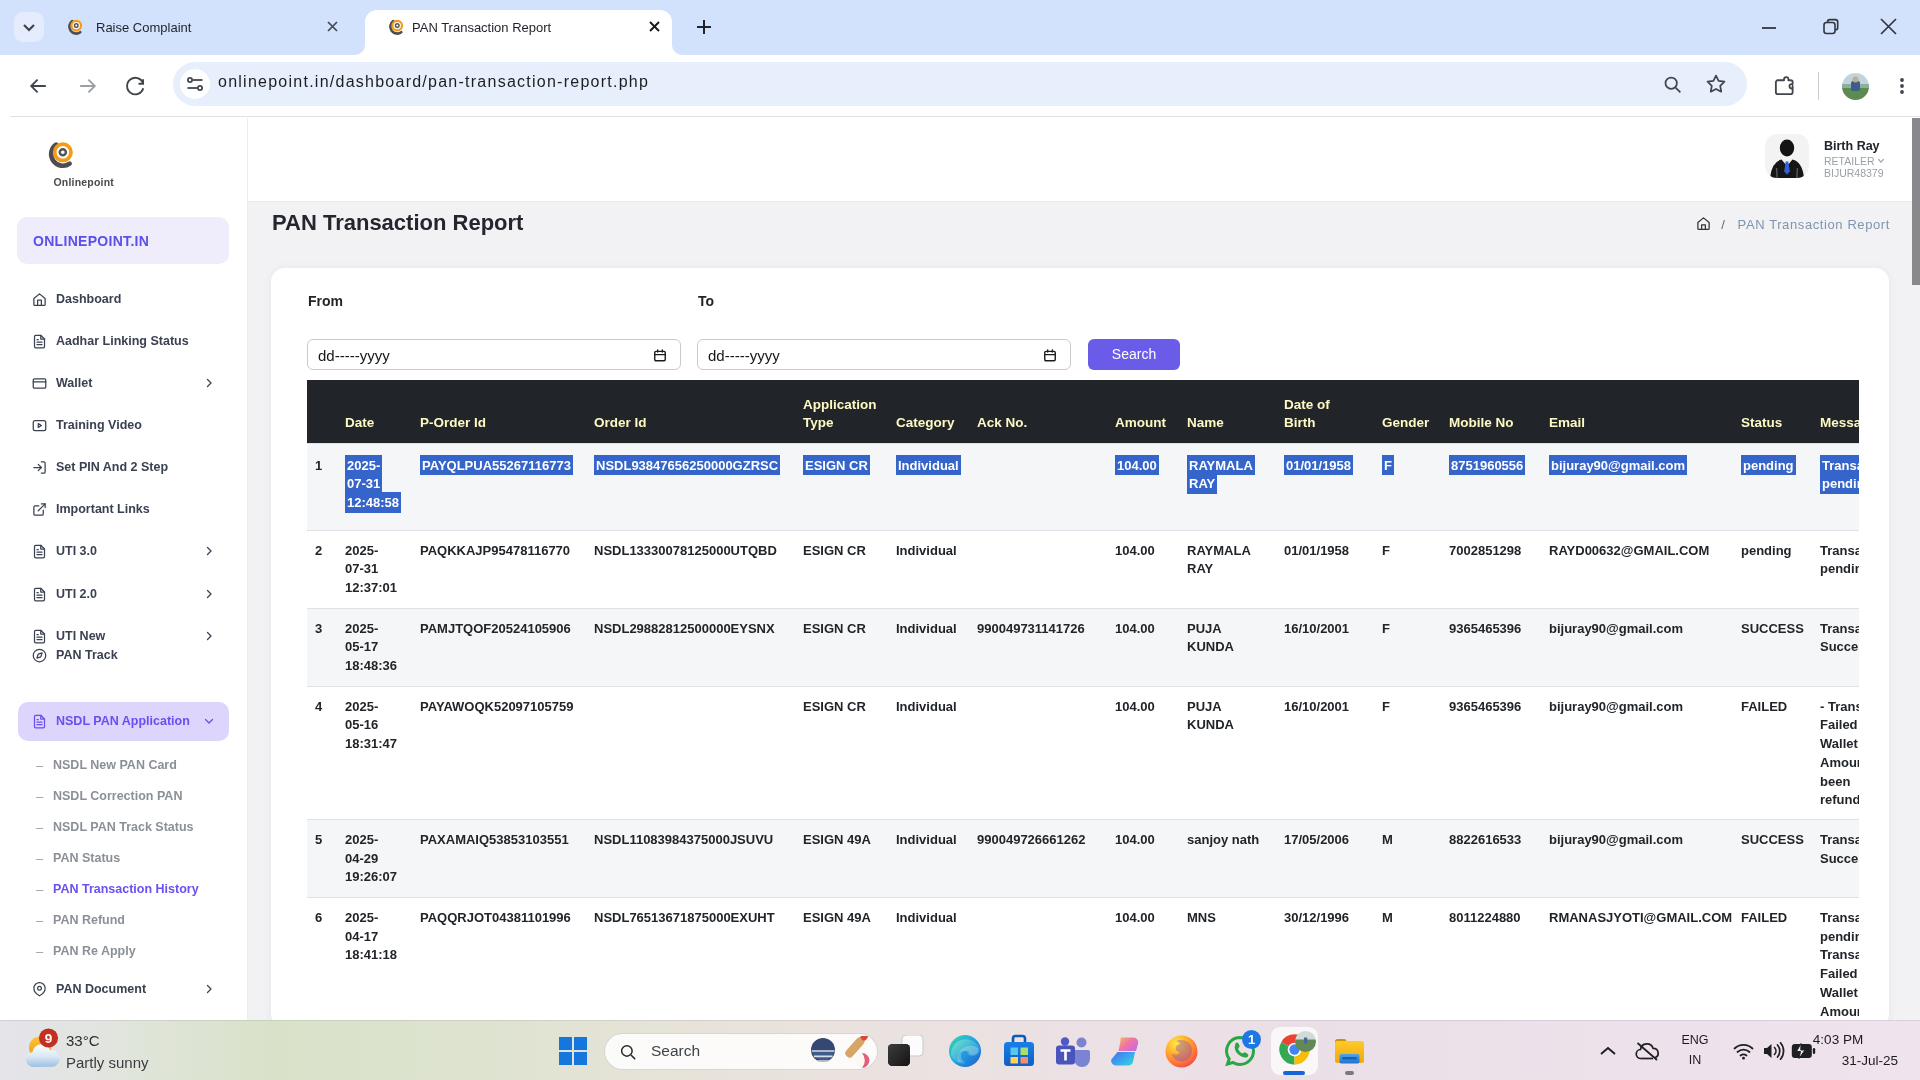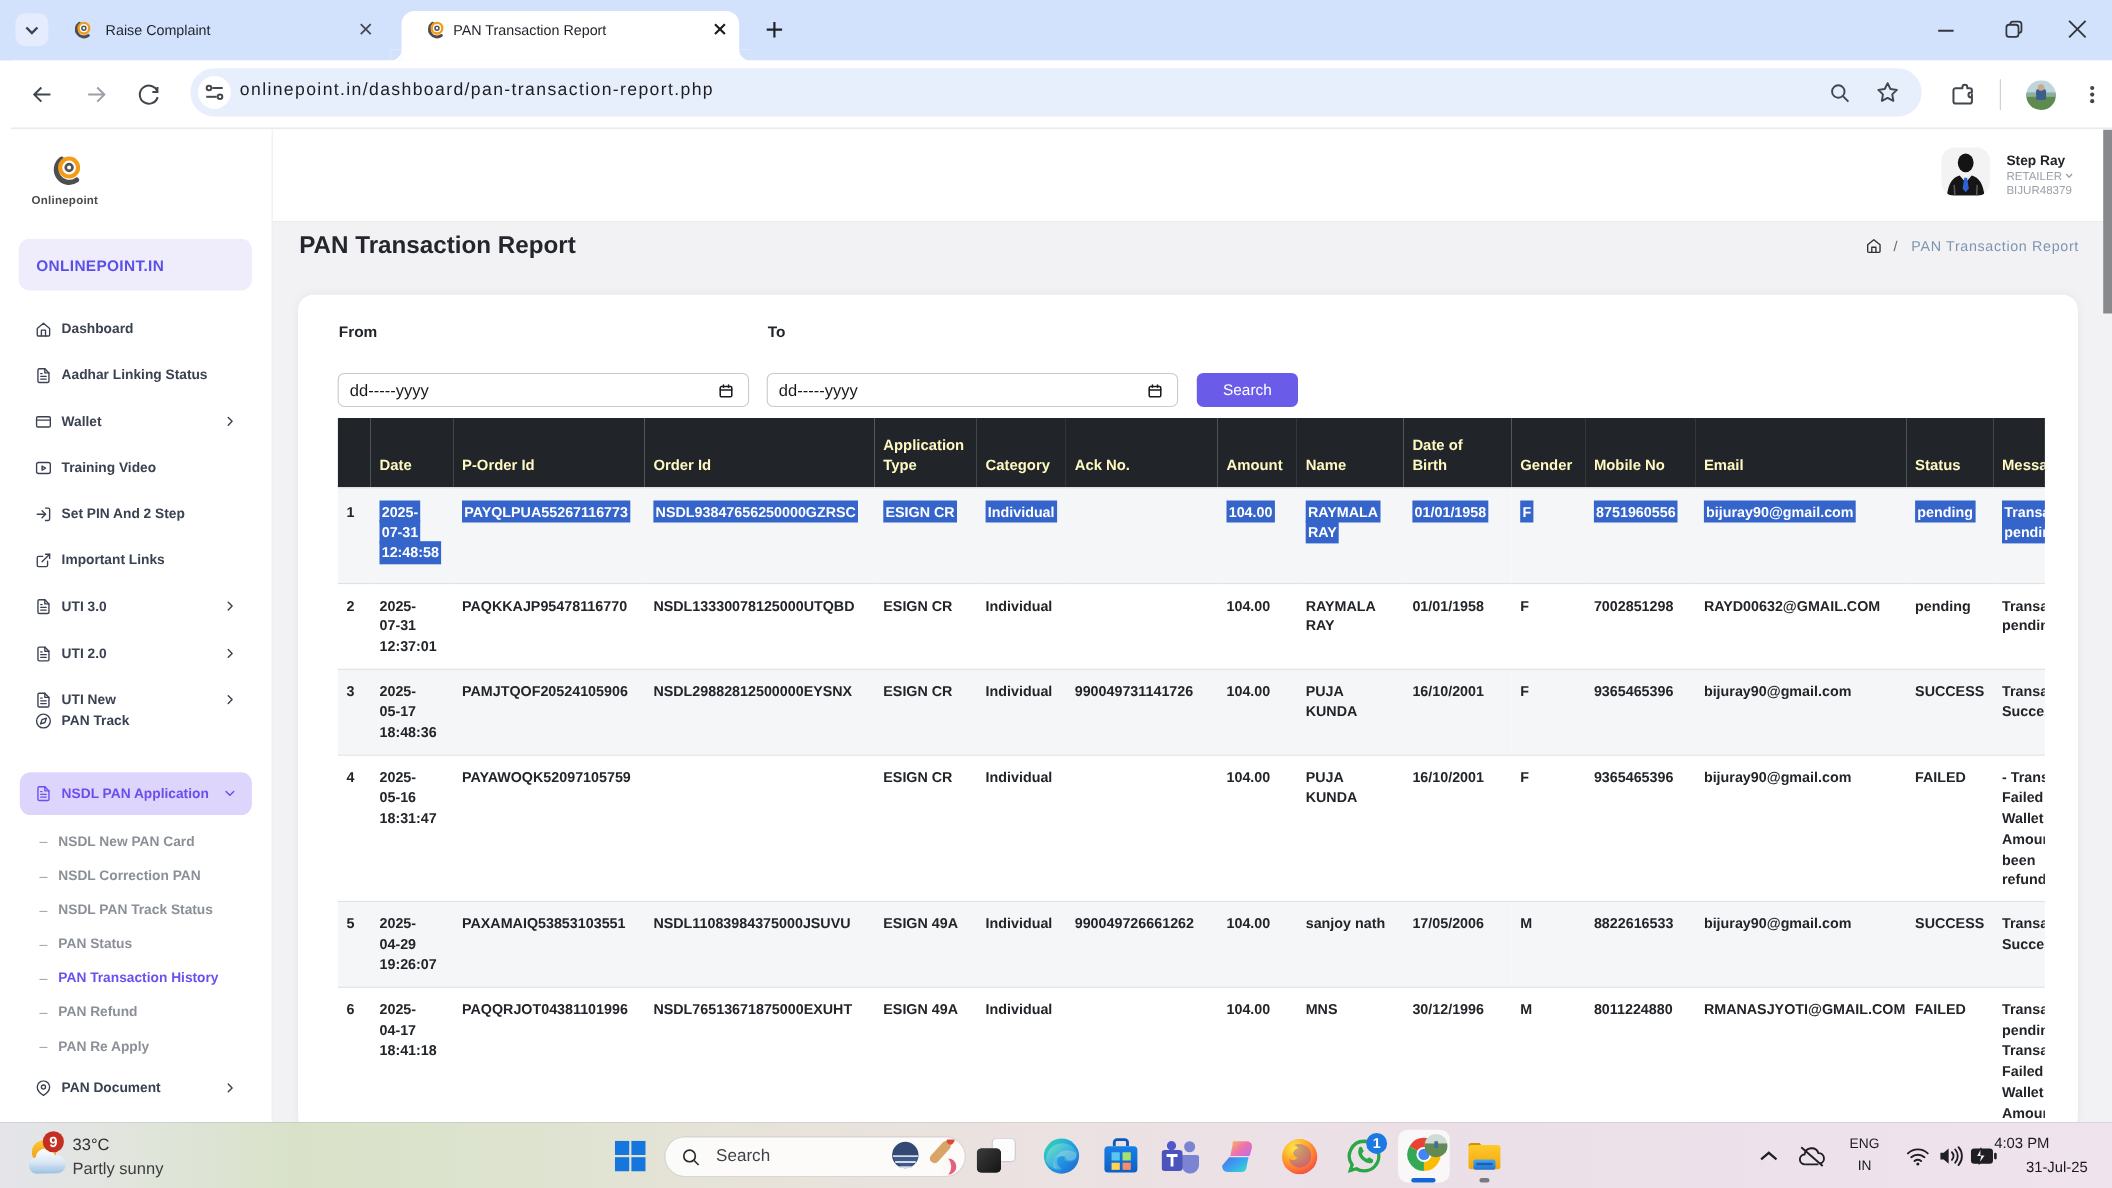--- a/index.html
+++ b/index.html
@@ -165,21 +165,21 @@
         <circle cx="10" cy="10" r="1.9"></circle>
         <circle cx="10" cy="16" r="1.9"></circle>
       </g>
     </svg>
 </div>
 <div class="abs" id="page">
   <div class="abs" id="sidebar">
     <svg class="abs" style="left:42px;top:22px" width="34" height="37" viewBox="0 0 40 41">
         <use href="#oplogo"></use>
       </svg>
-    <div class="abs" style="left:20px;top:58px;width:78px;text-align:center;font-size:10.5px;font-weight:bold;color:#4b4b4e;letter-spacing:0.2px">Onlinepoint</div>
+    <div class="abs" style="left:36px;top:58px;width:78px;text-align:right;font-size:10.5px;font-weight:bold;color:#4b4b4e;letter-spacing:0.2px">Onlinepoint</div>
     <div class="abs" id="brandbox">
         <span>ONLINEPOINT.IN</span>
       </div>
 
     <div class="mitem" style="top:166px">
       <svg class="mi" width="15" height="15" viewBox="0 0 24 24" fill="none" stroke="#3a4150" stroke-width="2" stroke-linecap="round" stroke-linejoin="round">
           <path d="M3 10.5 L12 3 L21 10.5 V20 a1.5 1.5 0 0 1 -1.5 1.5 H4.5 A1.5 1.5 0 0 1 3 20 Z"></path>
           <path d="M9 21.5 V13 H15 V21.5"></path>
         </svg>
       <span class="lbl">Dashboard</span>
@@ -314,21 +314,21 @@
   <div class="abs" id="topbar">
     <div class="abs" style="left:1517px;top:16px;width:44px;height:44px;border-radius:12px;background:#f3f3f4;overflow:hidden">
       <svg width="44" height="44" viewBox="0 0 44 44">
         <ellipse cx="22" cy="14" rx="7.2" ry="8.5" fill="#141414"></ellipse>
         <path d="M5 44 Q6.5 28 16.5 25.5 L22 32 L27.5 25.5 Q37.5 28 39 44 Z" fill="#161616"></path>
         <path d="M17.5 25 L22 31.5 L26.5 25 L22 27.5 Z" fill="#e9e9ea"></path>
         <path d="M20.7 27.5 h2.6 l1.5 9.8 -2.8 3.4 -2.8 -3.4 Z" fill="#2f62d8"></path>
         <path d="M11.5 34 q0.5 5 0.6 10 M32.5 34 q-0.5 5 -0.6 10" stroke="#5a5a5c" stroke-width="1.4" fill="none"></path>
       </svg>
     </div>
-    <div class="abs" style="left:1576px;top:21px;font-size:12.5px;font-weight:bold;color:#20242b">Step Ray</div>
+    <div class="abs" style="left:1576px;top:21px;font-size:12.5px;font-weight:bold;color:#20242b">Birth Ray</div>
     <div class="abs" style="left:1576px;top:37px;font-size:10.5px;color:#9aa0a8">RETAILER <svg width="8" height="7" viewBox="0 0 12 10" style="vertical-align:1px">
           <polyline points="2,3 6,7.5 10,3" stroke="#9aa0a8" stroke-width="1.8" fill="none"></polyline>
         </svg></div>
     <div class="abs" style="left:1576px;top:49px;font-size:10.5px;color:#9aa0a8">BIJUR48379</div>
   </div>
   <div class="abs" id="heading">PAN Transaction Report</div>
   <div class="abs" id="crumbs">
     <svg width="15" height="15" viewBox="0 0 24 24" style="vertical-align:-2.5px;margin-right:10px" fill="none" stroke="#2f3237" stroke-width="2" stroke-linecap="round" stroke-linejoin="round">
         <path d="M3 10.5 L12 3 L21 10.5 V20 a1.5 1.5 0 0 1 -1.5 1.5 H4.5 A1.5 1.5 0 0 1 3 20 Z"></path>
         <path d="M9 21.5 V14 H15 V21.5"></path>

